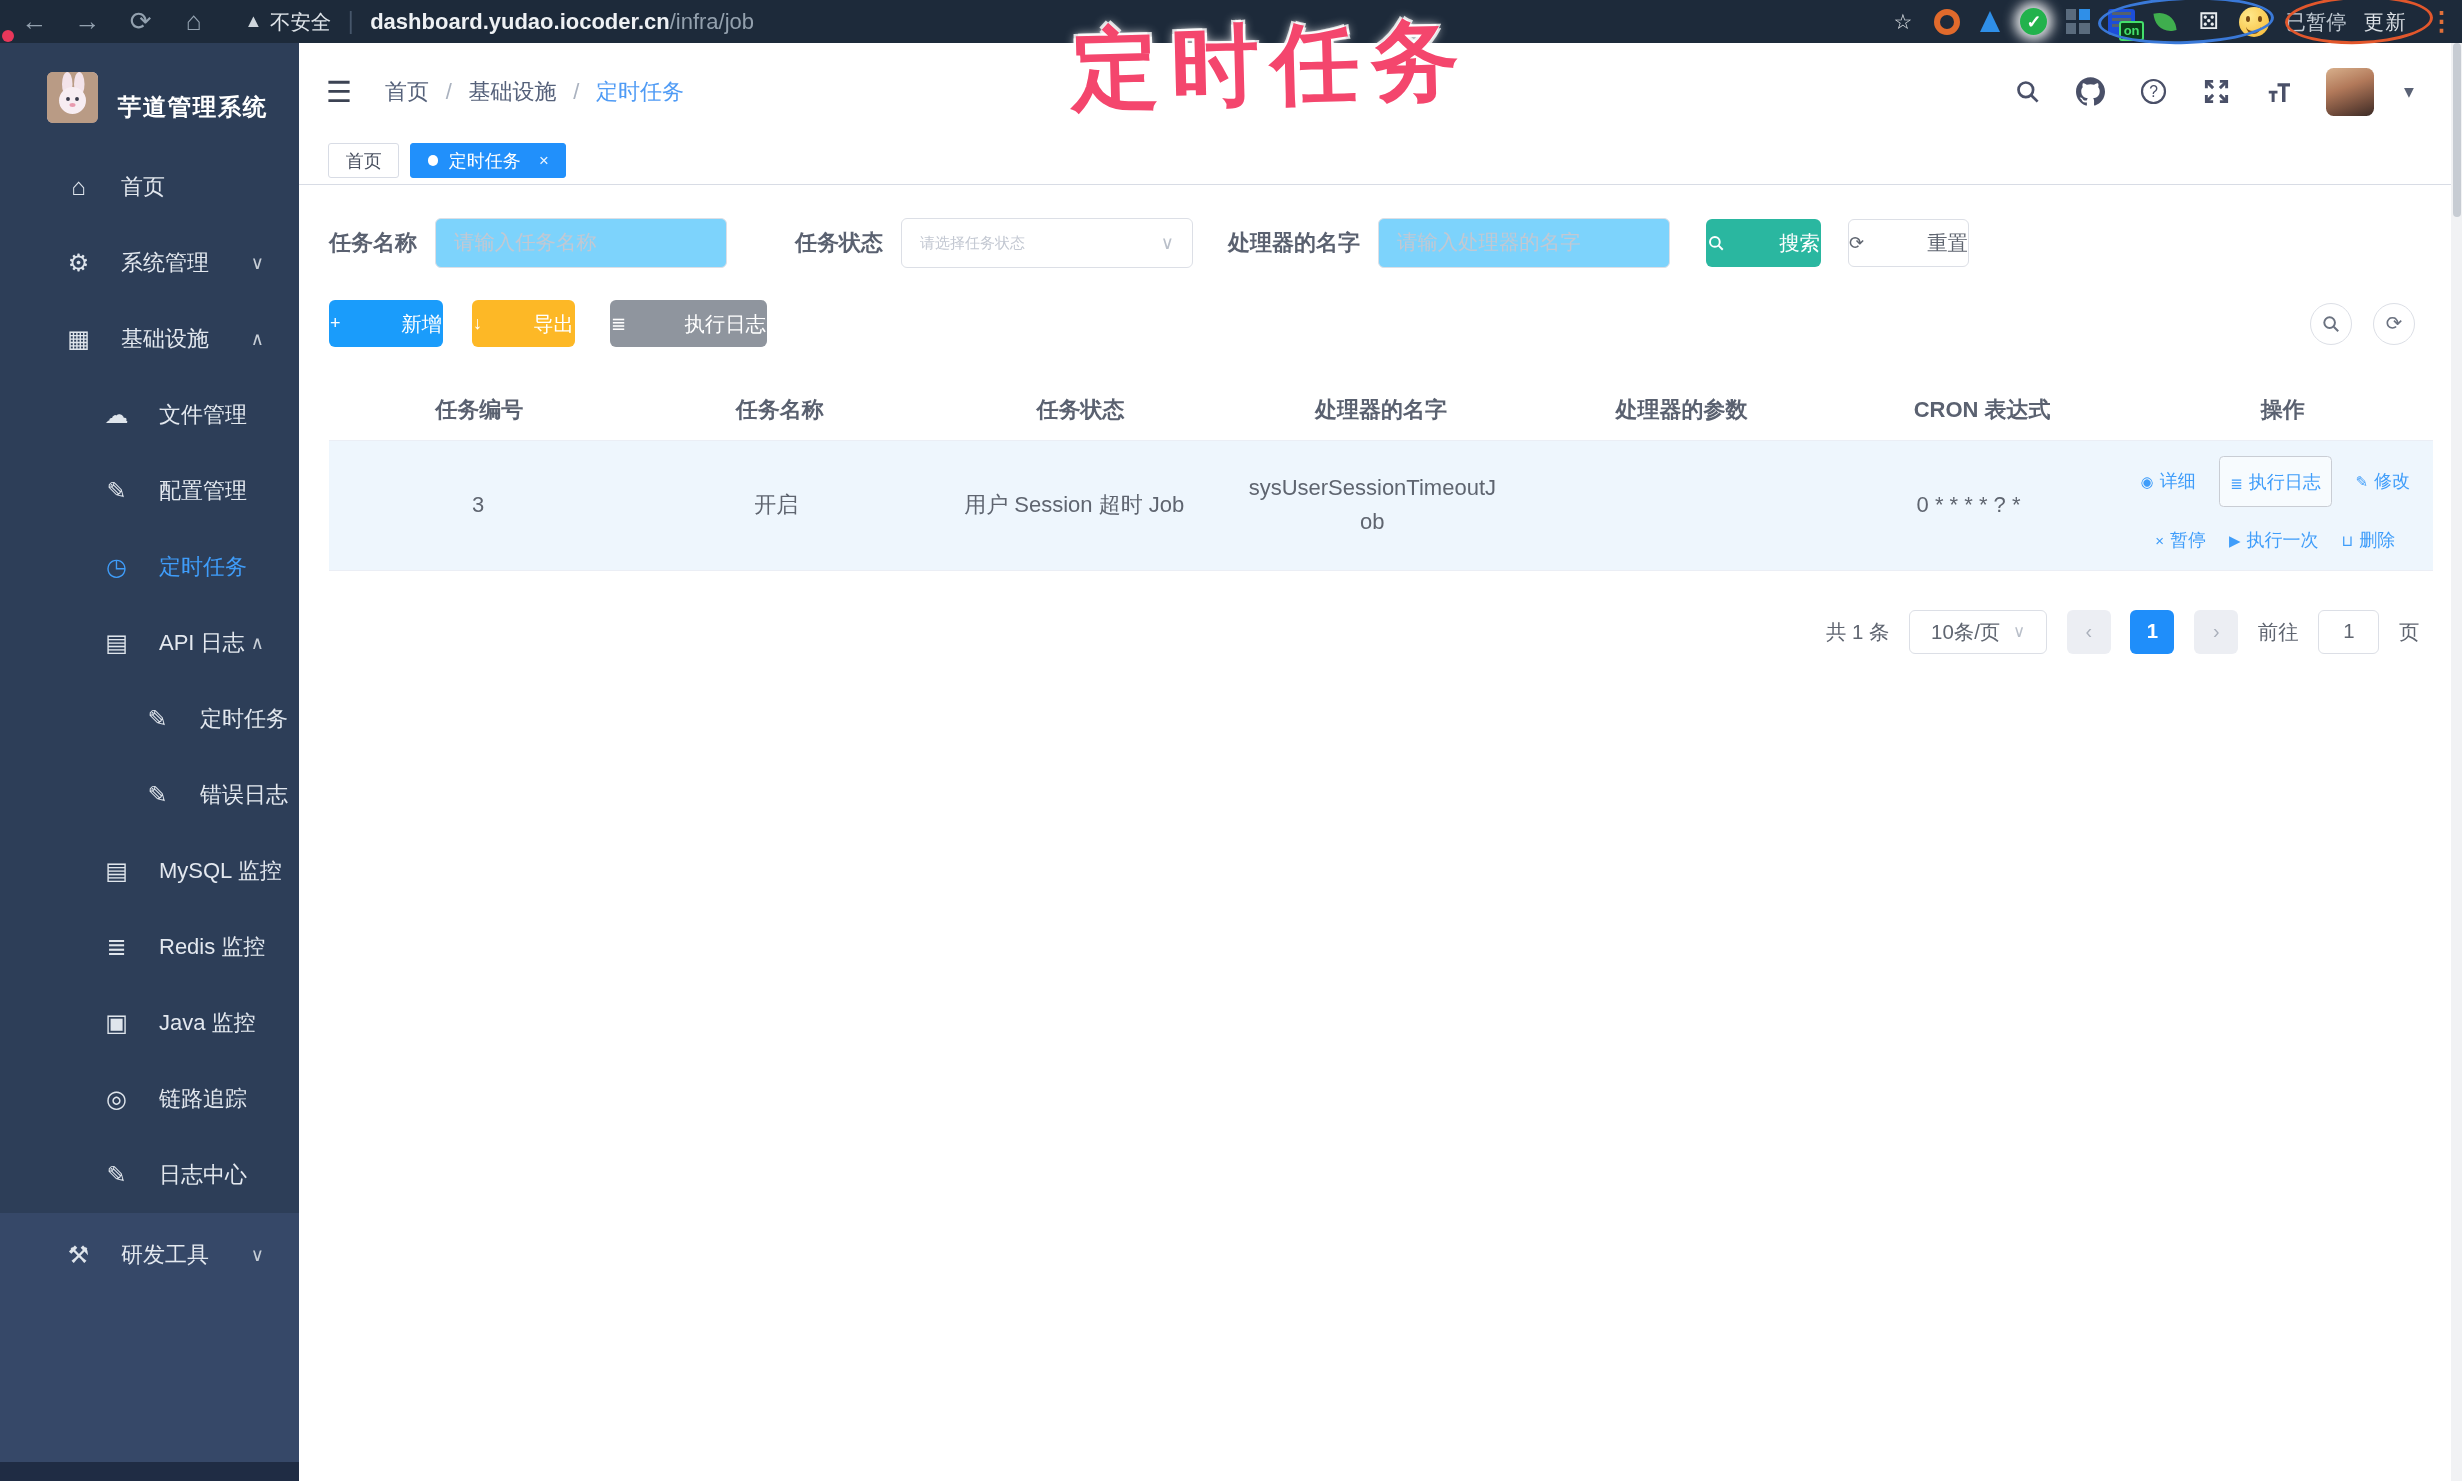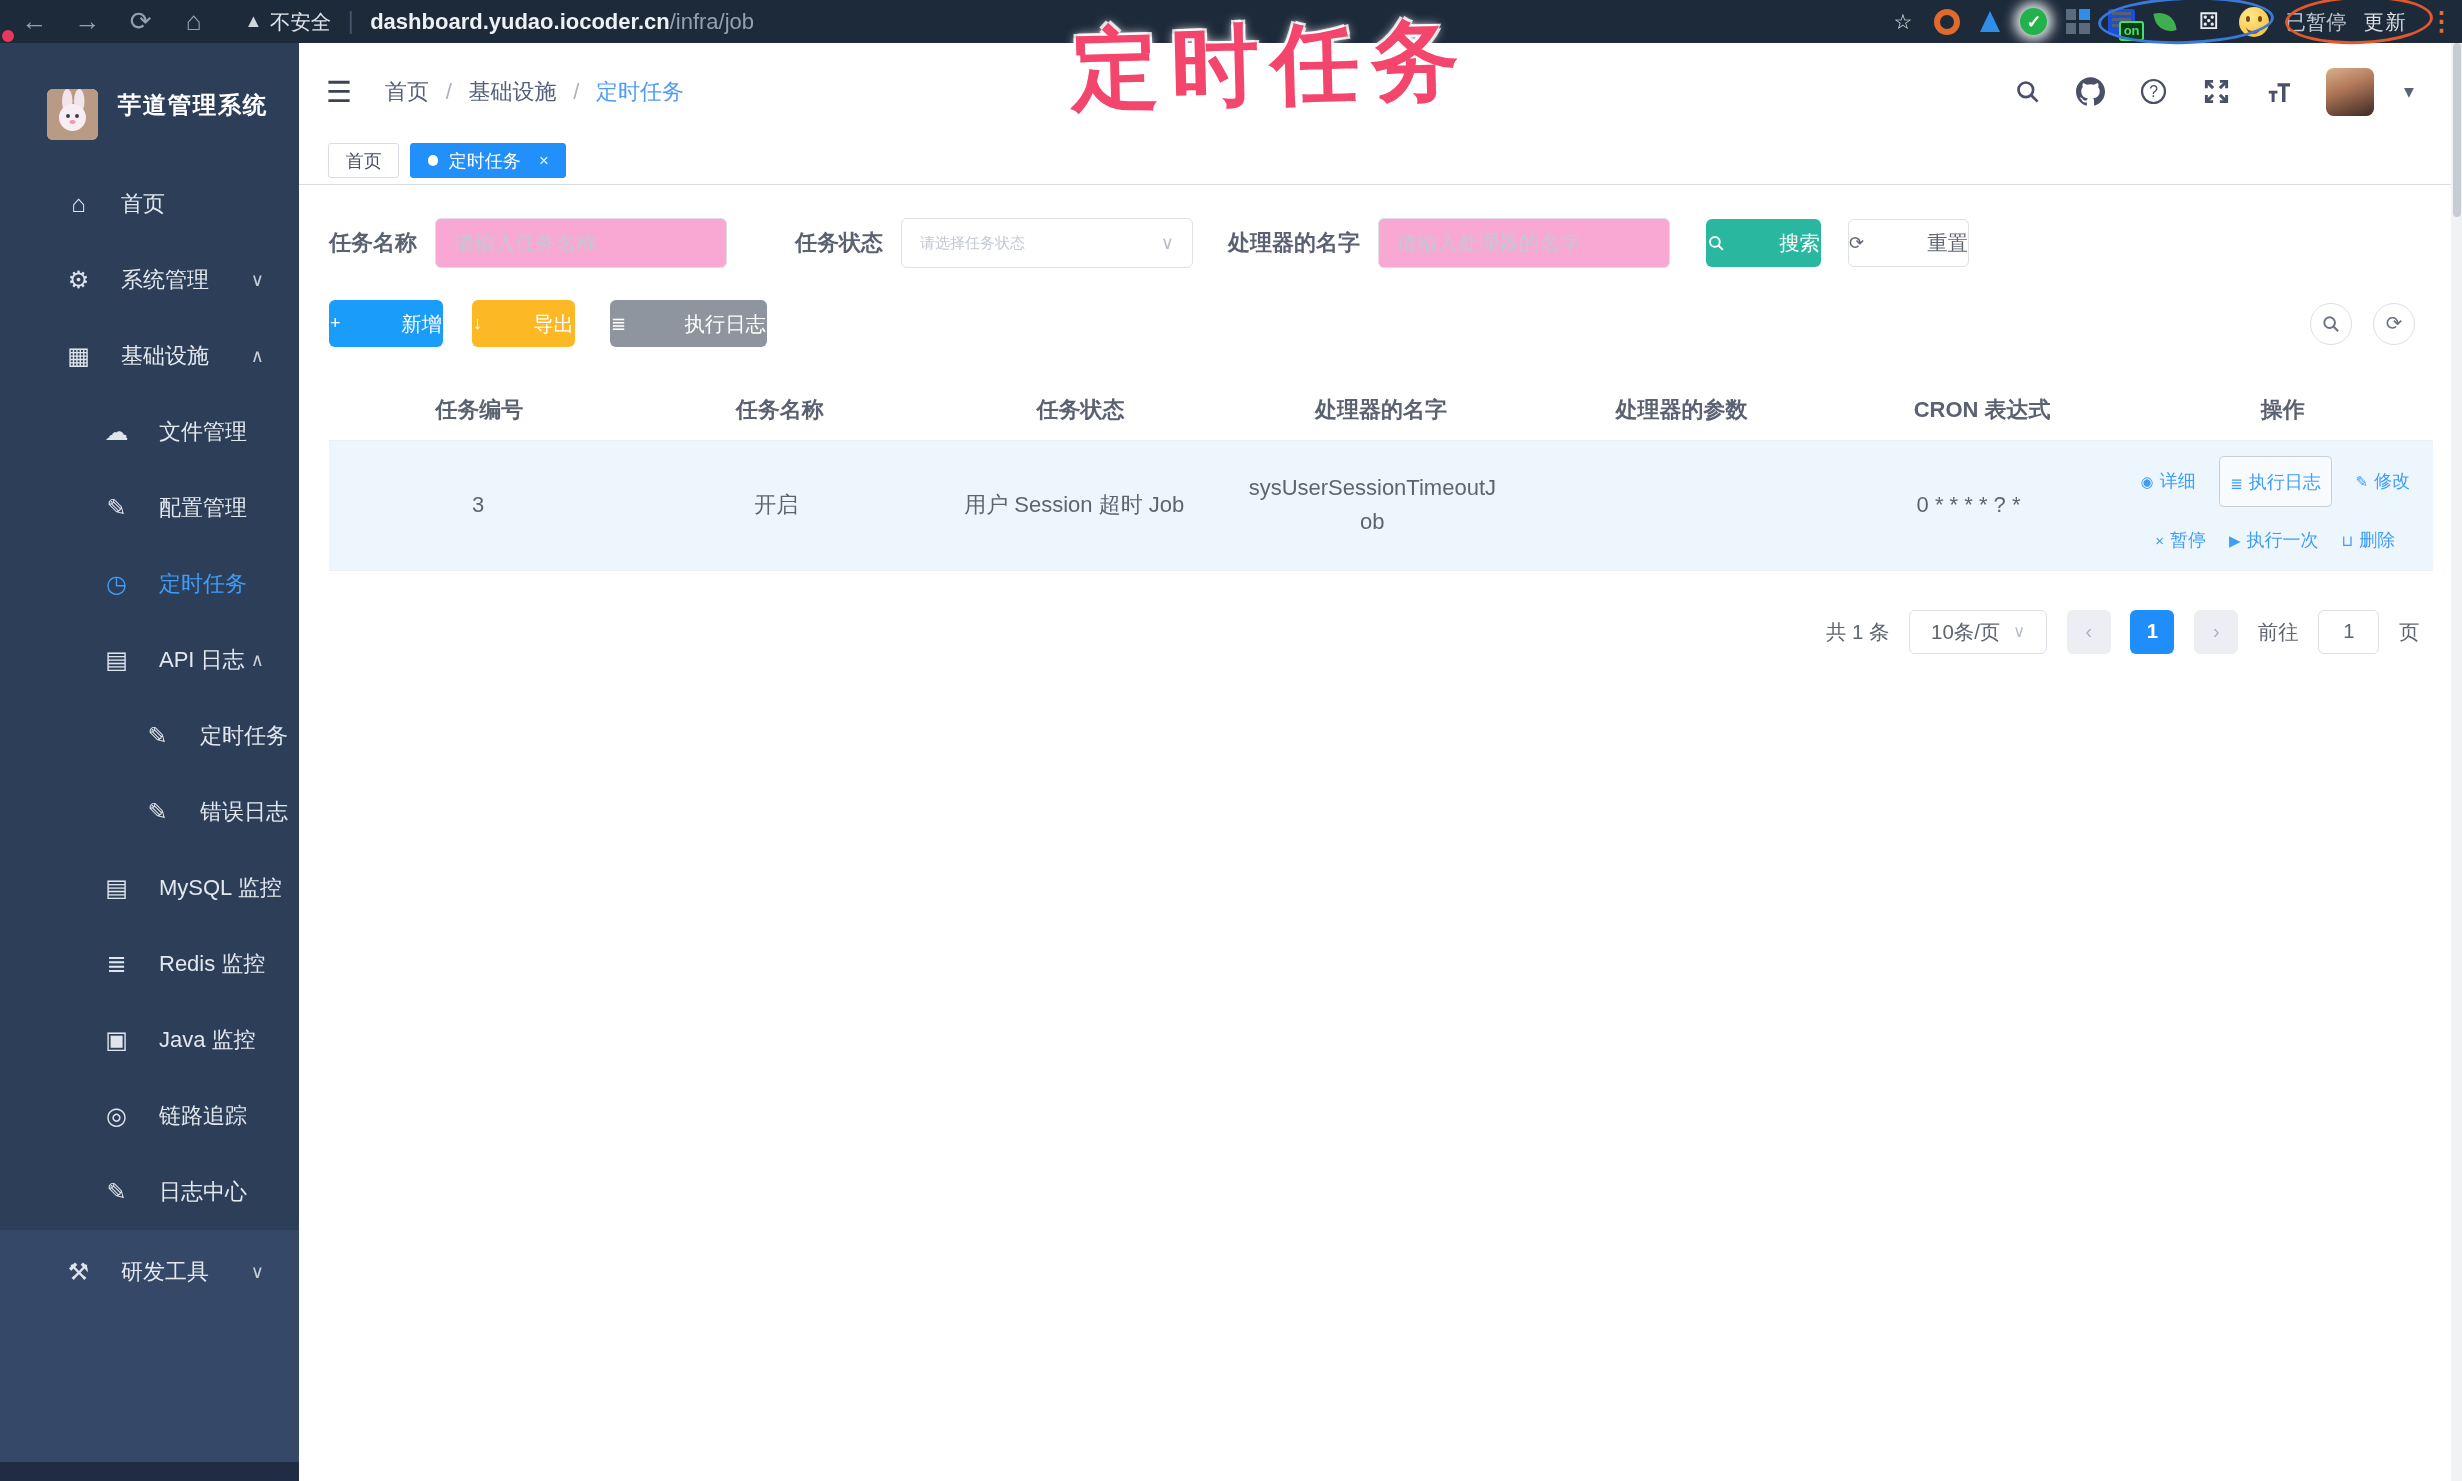--- a/index.html
+++ b/index.html
@@ -41,21 +41,21 @@
   .annot-ell { position:absolute; border-radius:50%; pointer-events:none; }
   .ell-blue { width:176px; height:47px; border:3.8px solid #3a79d8; right:180px; top:-3px; transform:rotate(-2deg); }
   .ell-orange { width:148px; height:48px; border:3.8px solid #e2572c; right:21px; top:-3.8px; transform:rotate(-2deg); }
   .pink-dot { position:absolute; left:1.5px; bottom:1.5px; width:12px; height:12px; background:#e8375a; border-radius:50%; }
 
   
   .app { display:flex; height:1439px; }
 
   
   .sidebar { width:299px; background:#2d3e58; display:flex; flex-direction:column; color:#e3e8ef; flex-shrink:0; }
-  .logo-row { display:flex; align-items:flex-start; gap:19.7px; padding:46px 0 26px 47px; }
+  .logo-row { display:flex; align-items:flex-end; gap:19.7px; padding:29px 0 26px 47px; }
   .logo-img { width:51px; height:51px; border-radius:6px; background:linear-gradient(145deg,#caa58a 0%, #e8d6e2 45%, #8d7d95 100%); position:relative; overflow:hidden; flex-shrink:0; }
   .logo-img svg { position:absolute; inset:0; }
   .app-title { font-size:23.5px; font-weight:bold; color:#fff; letter-spacing:1.5px; }
   .menu { flex:1; display:flex; flex-direction:column; }
   .menu-item { display:flex; align-items:center; height:76px; padding-left:62px; font-size:22px; color:#e3e8ef; cursor:pointer; position:relative; }
   .menu-item .mi-ico { width:33px; font-size:24px; margin-right:26px; text-align:center; color:#dfe5ec; }
   .menu-item.lvl2 { padding-left:100px; }
   .menu-item.lvl3 { padding-left:141px; }
   .menu-item .chev { position:absolute; right:35px; font-size:18px; color:#c6cdd6; }
   .menu-item.active, .menu-item.active .mi-ico { color:#3f9dfa; }
@@ -82,21 +82,21 @@
   .tag { display:flex; align-items:center; height:35px; padding:0 16.7px; border:0.8px solid #d8dce5; background:#fff; font-size:18px; color:#495060; border-radius:3px; cursor:pointer; }
   .tag.active { background:#2190fb; border-color:#2190fb; color:#fff; gap:10.6px; }
   .tag .dot { width:10.6px; height:10.6px; border-radius:50%; background:#fff; }
   .tag .close { font-size:16.7px; margin-left:7.6px; opacity:.9; }
 
   .content { flex:1; padding:27px 29px 0 30px; position:relative; }
 
   
   .filter-row { display:flex; align-items:center; margin-top:6px; }
   .f-label { font-size:22px; font-weight:bold; color:#5a6170; margin-right:18px; white-space:nowrap; }
-  .f-input { width:292px; height:50px; border:0.8px solid #dcdfe6; border-radius:6px; padding:0 18px; font-size:20.4px; color:#606266; background:#f9a8d4; outline:none; font-family:Liberation Serif, serif; }
+  .f-input { width:292px; height:50px; border:0.8px solid #dcdfe6; border-radius:6px; padding:0 18px; font-size:20.4px; color:#606266; background:#7dd3fc; outline:none; font-family:Liberation Mono, monospace; }
   .f-input::placeholder { color:#c3c8d2; }
   .f-select { width:292px; height:50px; border:0.8px solid #dcdfe6; border-radius:6px; padding:0 18px; display:flex; align-items:center; justify-content:space-between; cursor:pointer; }
   .f-select .ph { font-size:15px; color:#c3c8d2; }
   .f-select .sel-caret { color:#b9bfc9; font-size:18px; }
   .gap1 { width:68px; } .gap2 { width:35px; }
   .btn { display:inline-flex; align-items:center; justify-content:space-between; gap:9px; height:48px; border-radius:6px; font-size:20.4px; cursor:pointer; border:0.8px solid transparent; white-space:nowrap; }
   .btn-search { background:#2ab7a0; color:#fff; width:115px; margin-left:36px; }
   .btn-reset { background:#fff; color:#5f6570; border-color:#dcdfe6; width:121px; margin-left:27px; }
   .btn .bico { font-size:18px; display:flex; align-items:center; }
 

